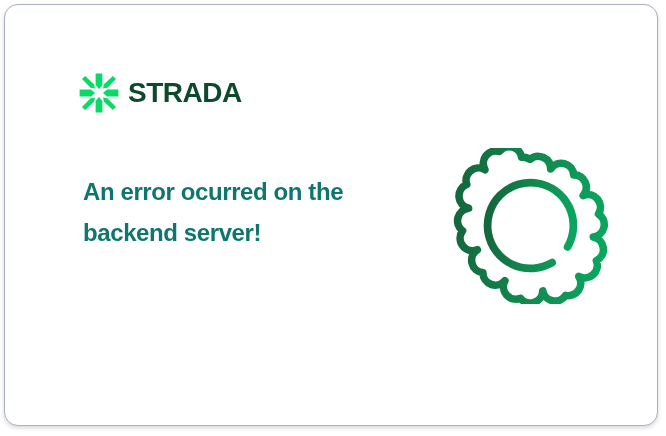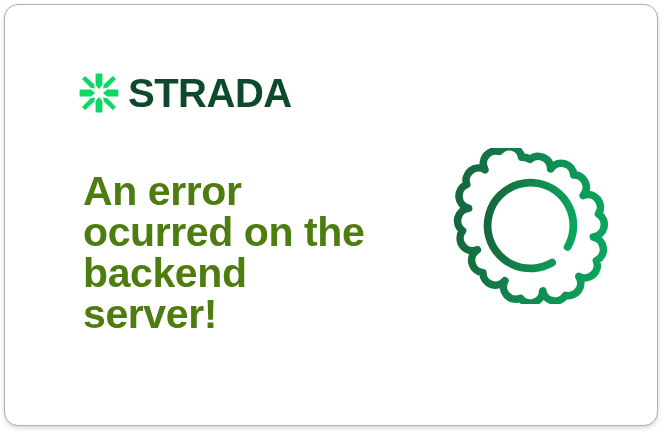--- a/index.html
+++ b/index.html
@@ -39,40 +39,40 @@
     align-items: center;
     gap: 9px;
   }
   .brand-mark {
     width: 40px;
     height: 40px;
     display: block;
     flex: none;
   }
   .brand-word {
-    font-size: 40px;
+    font-size: 28px;
     font-weight: bold;
     letter-spacing: -0.5px;
     color: #0d4a2b;
     line-height: 1;
     white-space: nowrap;
     font-family: "Liberation Sans", sans-serif;
   }
 
   
   .message {
     position: absolute;
     left: 78px;
     top: 166px;
     width: 300px;
-    font-size: 41px;
+    font-size: 24px;
     font-weight: bold;
     line-height: 41px;
     letter-spacing: -0.4px;
-    color: #4d7c0f;
+    color: #0f766e;
     font-family: "Liberation Sans", sans-serif;
   }
 
   
   .gear-art {
     position: absolute;
     left: 448px;
     top: 143px;
     width: 156px;
     height: 156px;

